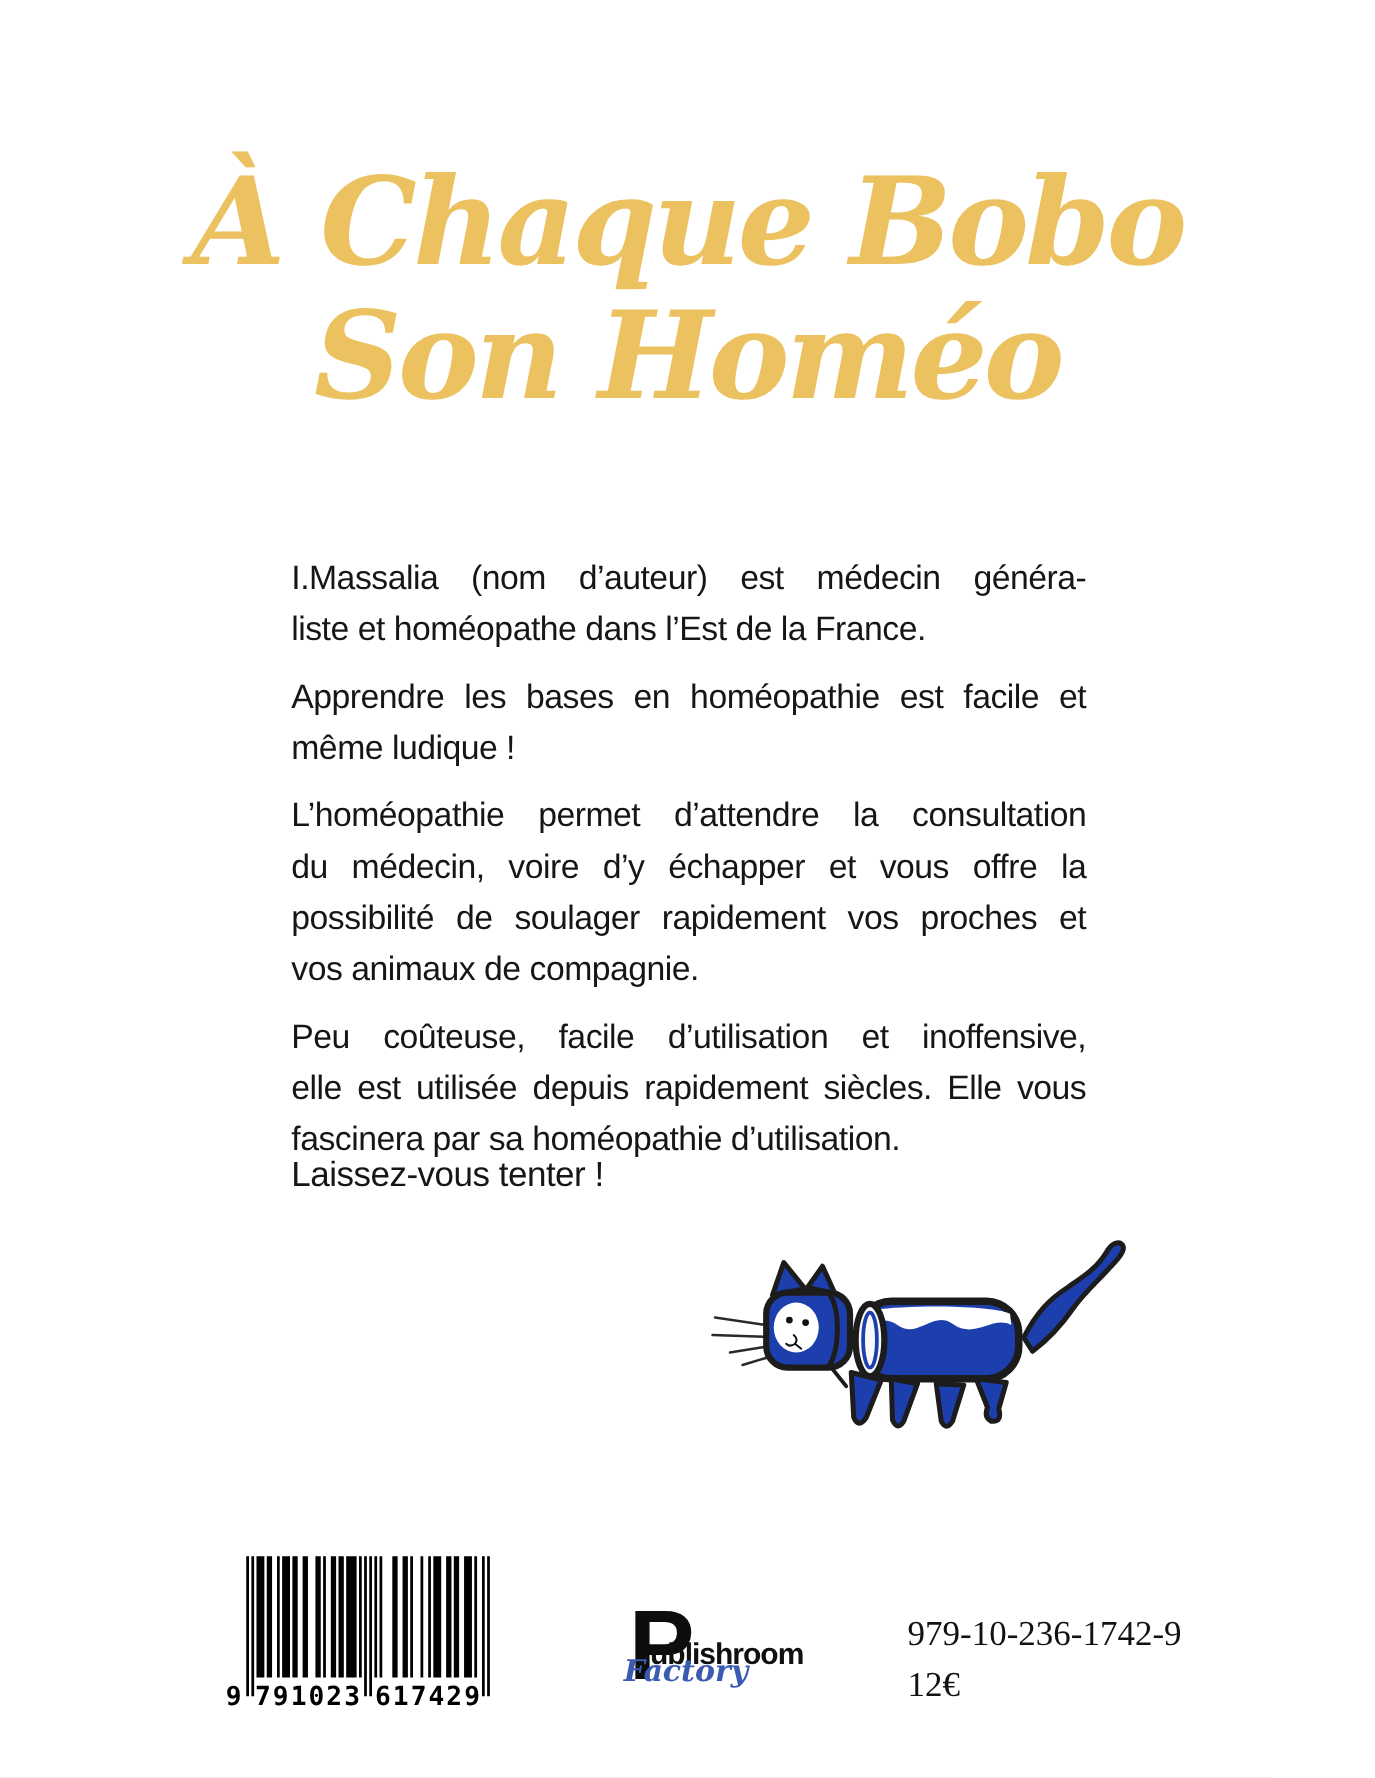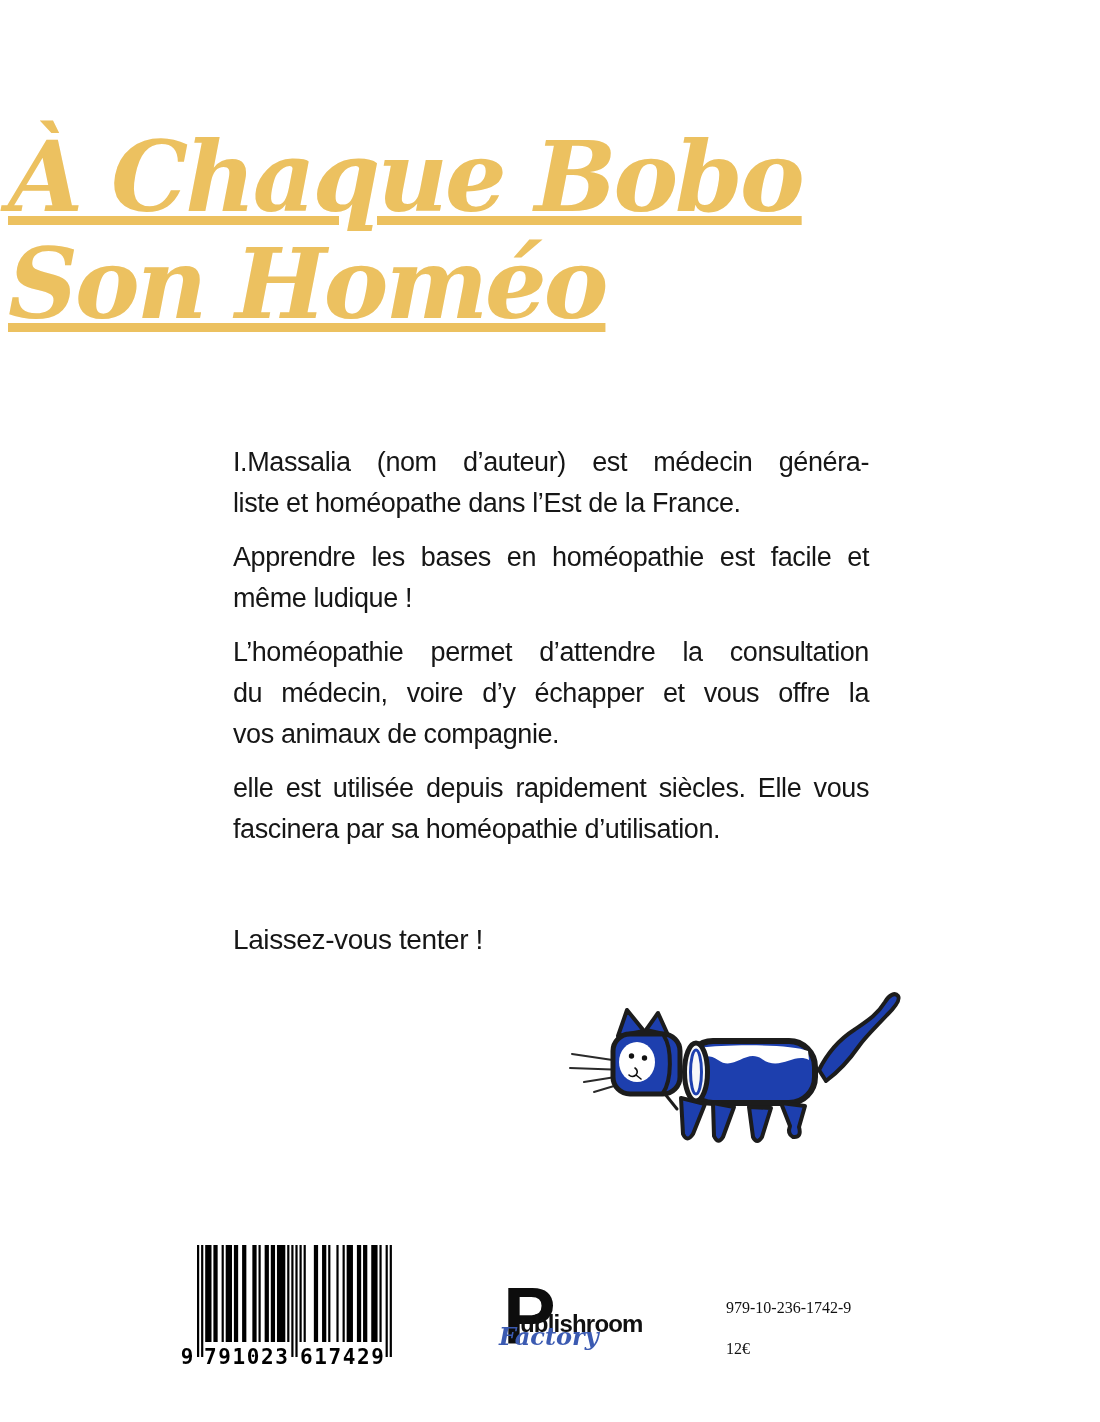--- a/index.html
+++ b/index.html
@@ -8,26 +8,25 @@
     width:1100px;height:1422px;
     margin:0 auto;
     background:#ffffff;
     overflow:hidden;
     font-family:"Liberation Sans",sans-serif;
     color:#1a1a1a;
   }
   
   .title{
     position:absolute;left:8px;top:124px;width:1084px;
-    text-align:left;
+    text-align:center;
     font-family:"DejaVu Serif",serif;
     font-style:italic;font-weight:700;
     font-size:97px;line-height:107px;letter-spacing:-3px;
     color:var(--gold,#ecc160);
-    text-decoration:underline;
   }
   
   .body-text{
     position:absolute;left:233px;top:442px;width:648px;
     font-size:27px;line-height:41px;letter-spacing:-0.4px;
     color:#161616;
   }
   .para{margin:0 12px 13px 0;}
   .line{display:block;}
   .just{text-align:justify;text-align-last:justify;}
@@ -55,21 +54,21 @@
     font-size:24px;font-weight:700;letter-spacing:-0.8px;color:#101010;
   }
   .logo-factory{
     position:absolute;left:-4px;top:39px;
     font-family:"DejaVu Serif",serif;font-style:italic;font-weight:700;
     font-size:24px;color:var(--factory-blue,#3b5ab1);
   }
   .isbn-block{
     position:absolute;left:726px;top:1287px;
     font-family:"Liberation Serif",serif;
-    font-size:16px;line-height:41px;color:#121212;
+    font-size:28px;line-height:41px;color:#121212;
   }
 </style>
 </head>
 <body>
 
 <div class="page">
 
   <div class="title">
     <div>À Chaque Bobo</div>
     <div>Son Homéo</div>
@@ -80,23 +79,25 @@
         <div class="line just">I.Massalia (nom d’auteur) est médecin généra-</div>
         <div class="line">liste et homéopathe dans l’Est de la France.</div>
       </div>
       <div class="para">
         <div class="line just">Apprendre les bases en homéopathie est facile et</div>
         <div class="line">même ludique !</div>
       </div>
       <div class="para">
         <div class="line just">L’homéopathie permet d’attendre la consultation</div>
         <div class="line just">du médecin, voire d’y échapper  et vous offre la</div>
+        <div class="line just">possibilité de soulager rapidement vos proches et</div>
         <div class="line">vos animaux de compagnie.</div>
       </div>
       <div class="para">
+        <div class="line just">Peu coûteuse, facile d’utilisation et inoffensive,</div>
         <div class="line just">elle est utilisée depuis rapidement siècles. Elle vous</div>
         <div class="line">fascinera par sa homéopathie d’utilisation.</div>
       </div>
     </div>
 
   <div class="tagline">Laissez-vous tenter !</div>
 
   <svg class="cat" viewBox="0 0 335 170">
     <g stroke="#1c1c1c" stroke-linecap="round" stroke-linejoin="round">
       <g fill="none" stroke="#2a2a2a" stroke-width="2">

